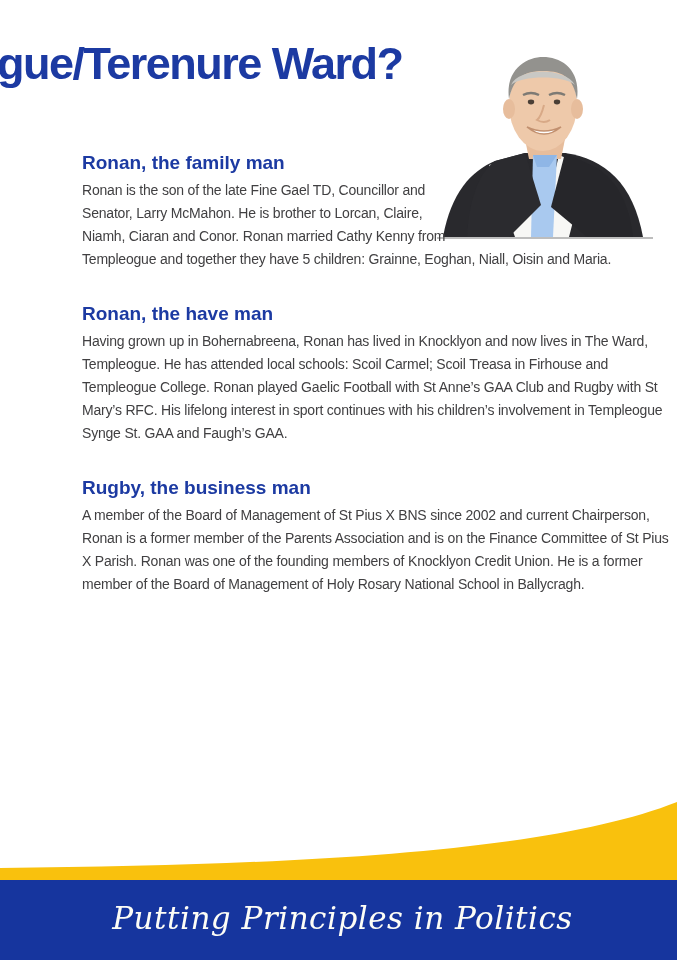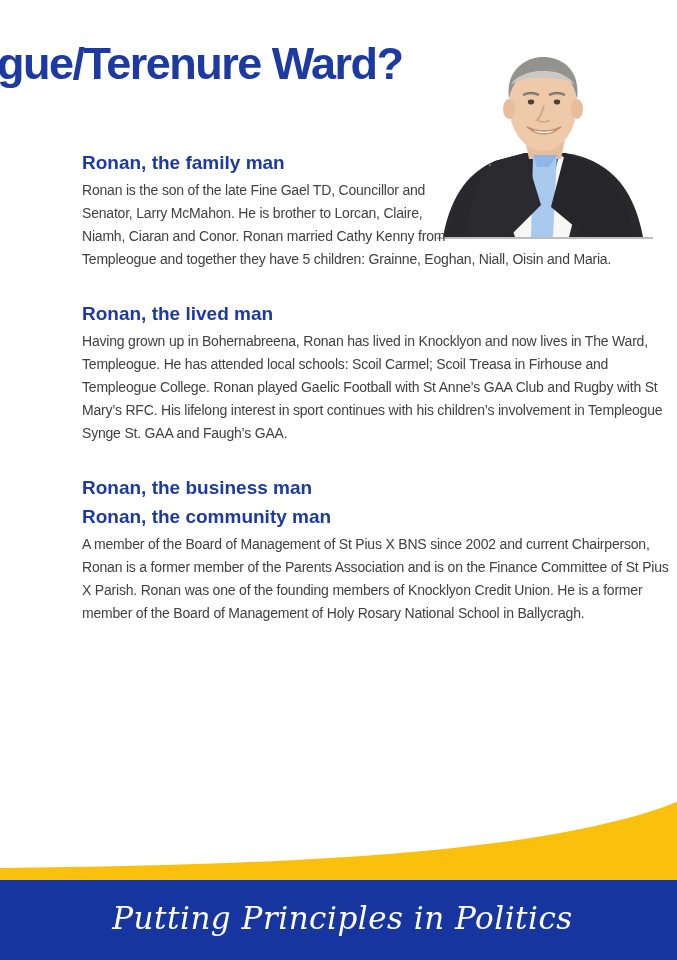--- a/index.html
+++ b/index.html
@@ -98,30 +98,29 @@
 
   <div class="content">
     <div class="photo-spacer"></div>
 
     <div>
       <h2 class="section-heading">Ronan, the family man</h2>
       <p class="section-body">Ronan is the son of the late Fine Gael TD, Councillor and Senator, Larry McMahon. He is brother to Lorcan, Claire, Niamh, Ciaran and Conor. Ronan married Cathy Kenny from Templeogue and together they have 5 children: Grainne, Eoghan, Niall, Oisin and Maria.</p>
     </div>
 
     <div>
-      <h2 class="section-heading">Ronan, the lived man</h2>
+      <h2 class="section-heading">Ronan, the have man</h2>
       <p class="section-body">Having grown up in Bohernabreena, Ronan has lived in Knocklyon and now lives in The Ward, Templeogue. He has attended local schools: Scoil Carmel; Scoil Treasa in Firhouse and Templeogue College. Ronan played Gaelic Football with St Anne’s GAA Club and Rugby with St Mary’s RFC. His lifelong interest in sport continues with his children’s involvement in Templeogue Synge St. GAA and Faugh’s GAA.</p>
     </div>
 
     <div>
-      <h2 class="section-heading">Ronan, the business man</h2>
+      <h2 class="section-heading">Rugby, the business man</h2>
     </div>
 
     <div>
-      <h2 class="section-heading">Ronan, the community man</h2>
       <p class="section-body">A member of the Board of Management of St Pius X BNS since 2002 and current Chairperson, Ronan is a former member of the Parents Association and is on the Finance Committee of St Pius X Parish. Ronan was one of the founding members of Knocklyon Credit Union. He is a former member of the Board of Management of Holy Rosary National School in Ballycragh.</p>
     </div>
   </div>
 
   <div class="footer">
     <svg viewBox="0 0 677 160" preserveAspectRatio="none">
 
       <path d="M0,68 C320,65 555,50 677,2 L677,80 L0,80 Z" fill="#f9c10d"></path>
 
       <rect x="0" y="80" width="677" height="80" fill="#16359e"></rect>

